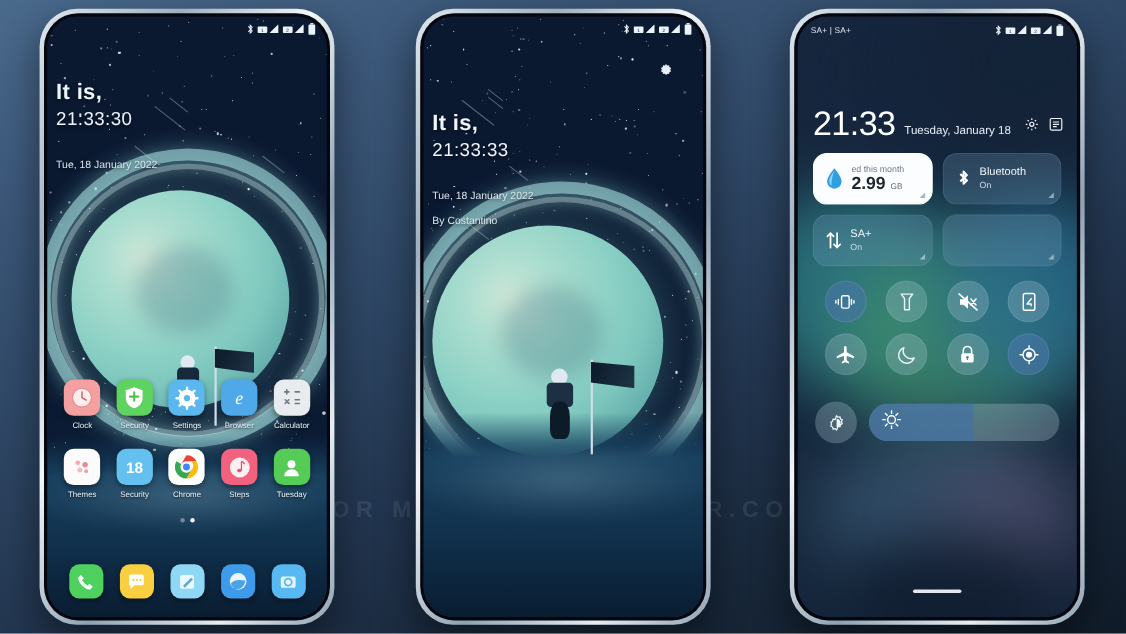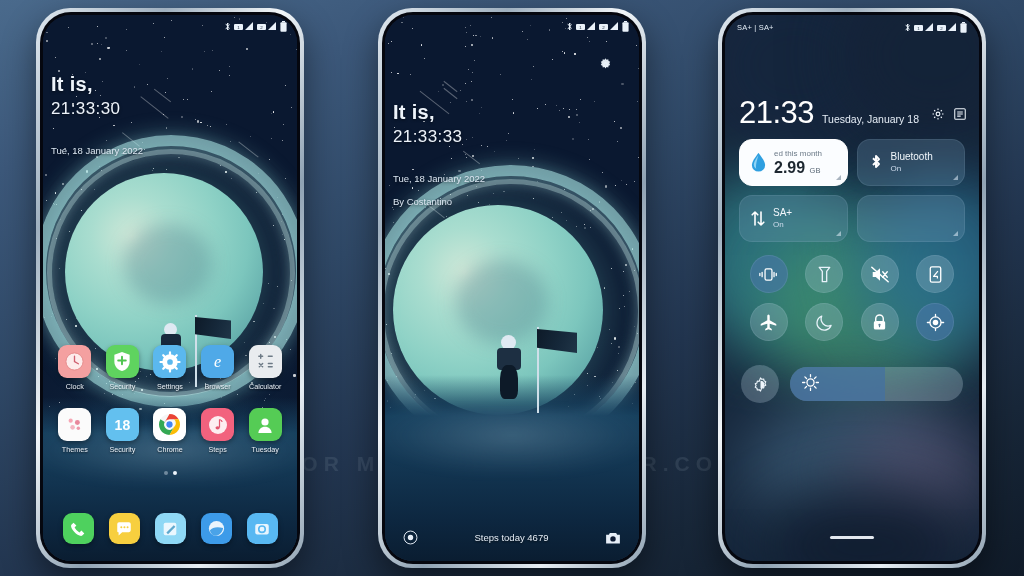--- a/index.html
+++ b/index.html
@@ -991,31 +991,20 @@
           </svg>
     </div>
 
     <div class="clockw" style="top:86px;">
       <div class="itis">It is,</div>
       <div class="tnum">21:33:33</div>
       <div class="cdate">Tue, 18 January 2022</div>
       <div class="cauth">By Costantino</div>
     </div>
 
-    <div class="lockbar">
-      <svg width="15" height="15" viewBox="0 0 20 20">
-        <circle cx="10" cy="10" r="8.6" fill="none" stroke="#e6eef7" stroke-width="1.3"></circle>
-            <circle cx="10" cy="10" r="3.6" fill="#e6eef7"></circle>
-          </svg>
-      <span class="steps">Steps today 4679</span>
-      <svg width="16" height="14" viewBox="0 0 20 17">
-        <path d="M1.4 4.4h3.4l1.3-2h7.8l1.3 2h3.4v11H1.4z" fill="#e6eef7"></path>
-            <circle cx="10" cy="9.6" r="3.4" fill="#0d1b33"></circle>
-          </svg>
-    </div>
 
   </div>
  </div>
 </div>
 
 <div class="phone" id="phone3">
  <div class="phone-inner">
   <div class="screen">
 
     <div class="cc-bg">

